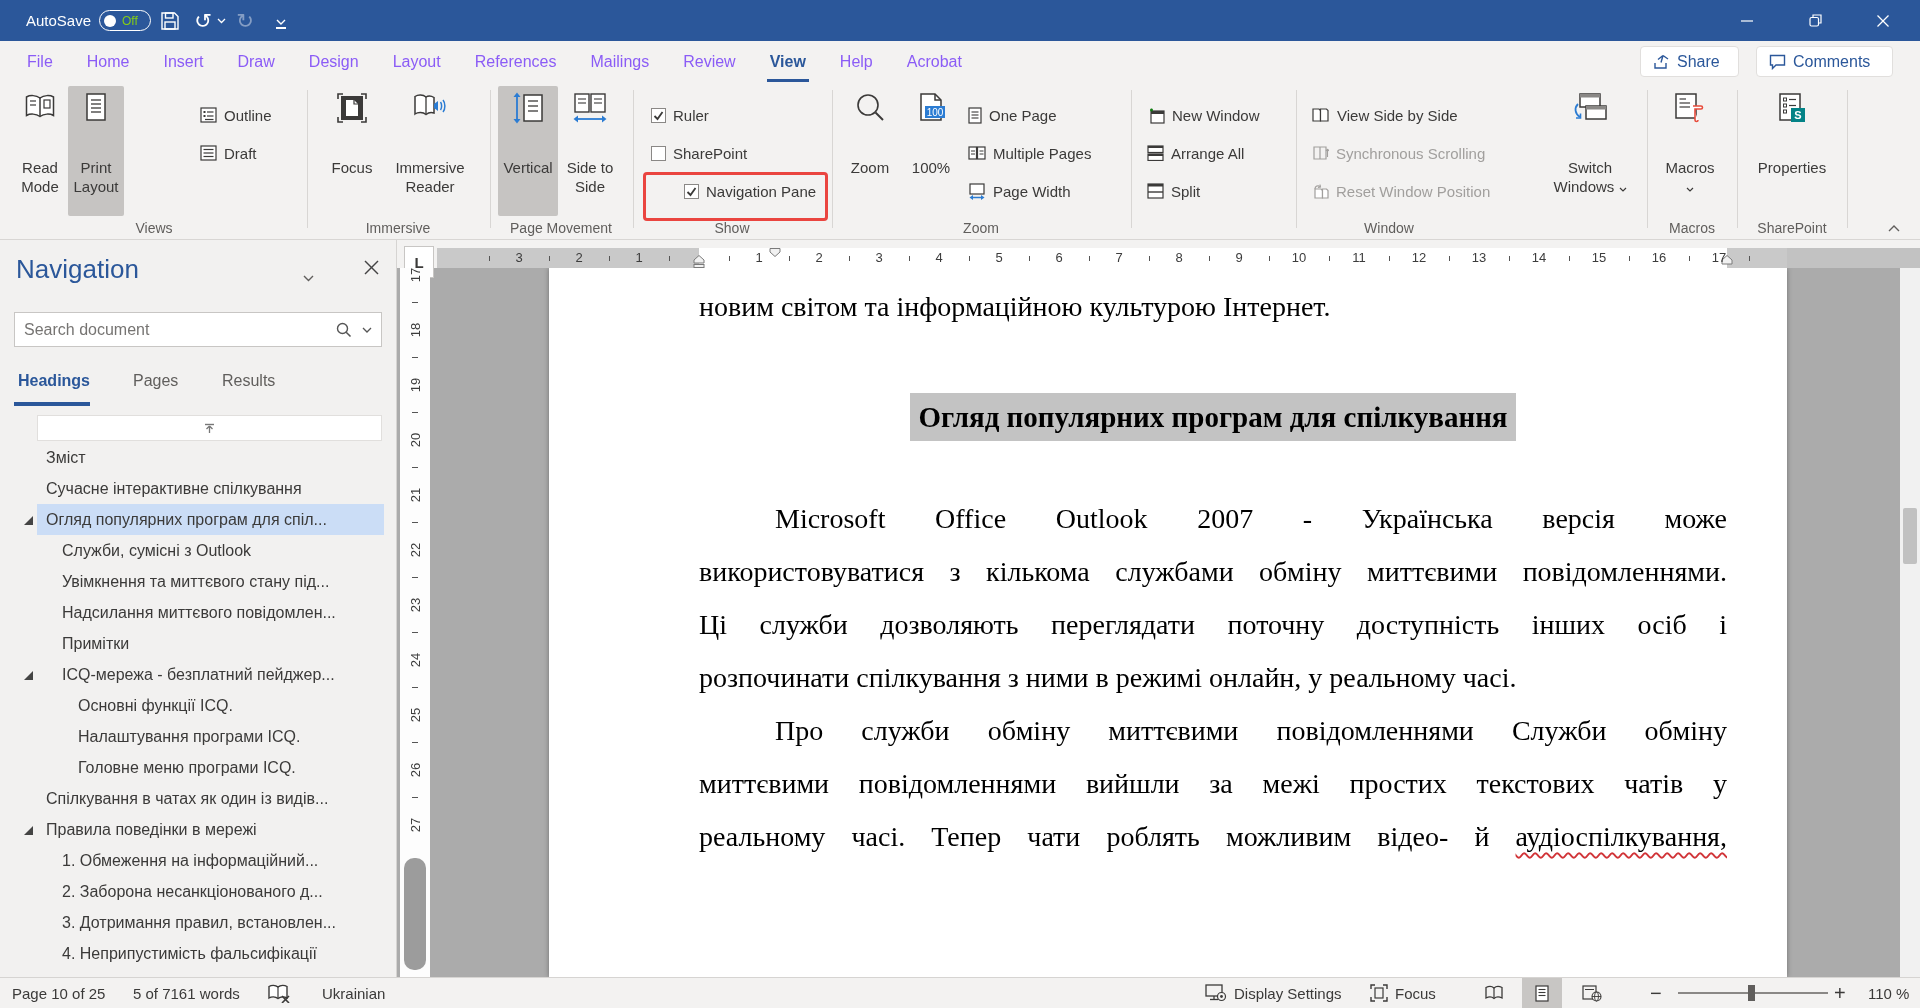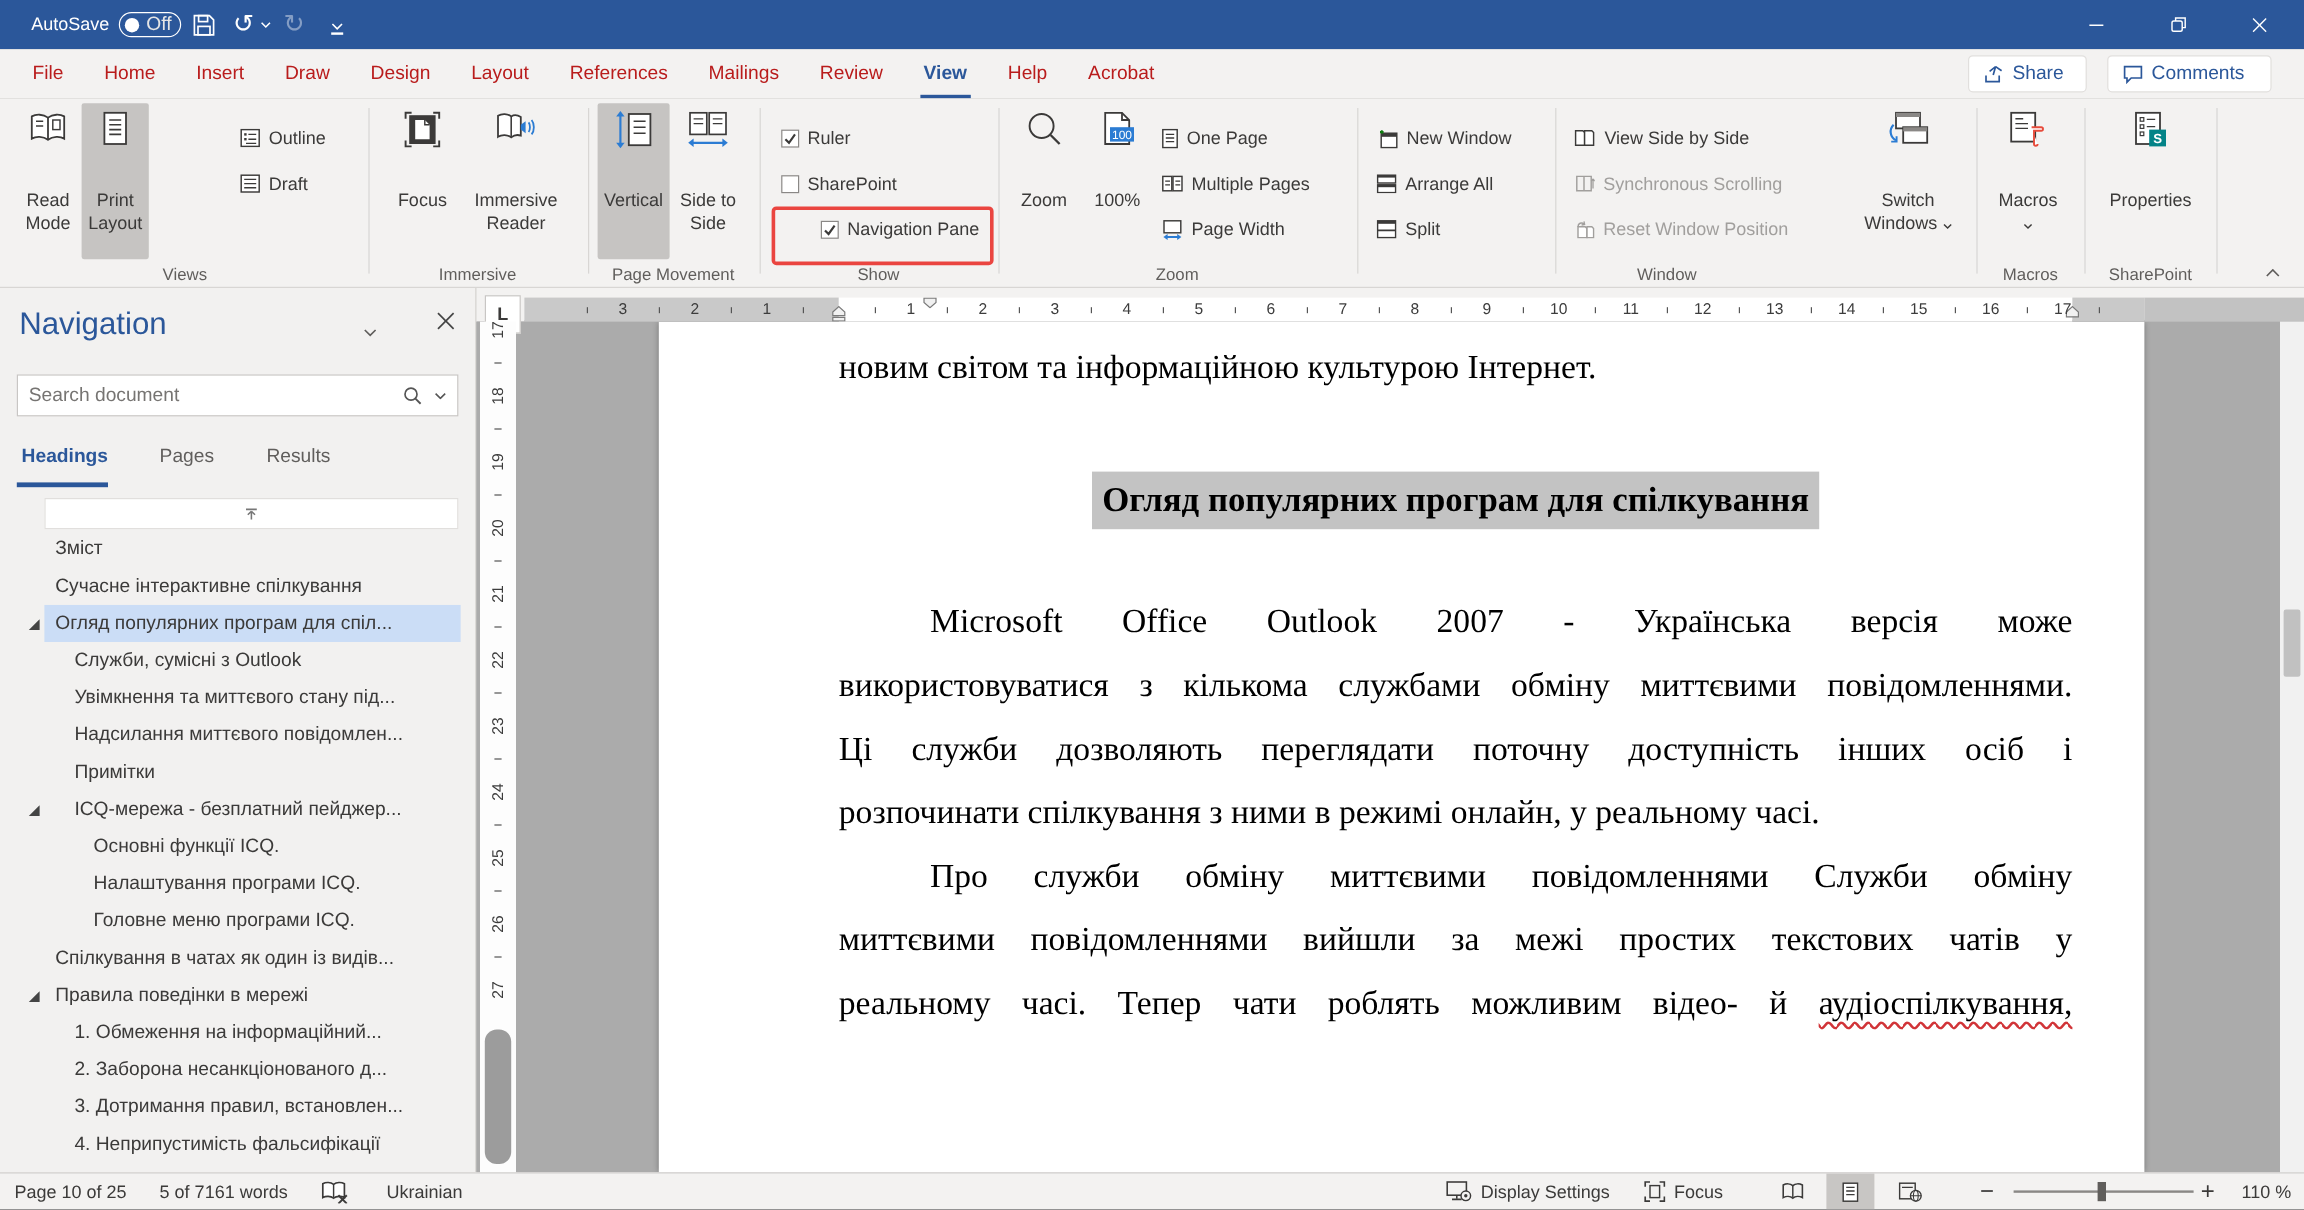--- a/index.html
+++ b/index.html
@@ -8,31 +8,31 @@
          -webkit-font-smoothing:antialiased;}
   .abs{position:absolute;}
 
   
   .titlebar{position:absolute;left:0;top:0;width:1920px;height:41px;background:#2b579a;color:#fff;}
   .tb-item{position:absolute;top:0;height:41px;display:flex;align-items:center;}
   .autosave-label{left:26px;font-size:15px;}
   .autosave-toggle{left:99px;width:52px;height:21px;top:10px;border:1px solid #fff;border-radius:11px;
     display:flex;align-items:center;padding:0 7px 0 4px;gap:6px;box-sizing:border-box;}
   .autosave-knob{width:12px;height:12px;border-radius:50%;background:#fff;}
-  .autosave-state{font-size:16px;color:#e5e5e5;}
+  .autosave-state{font-size:12px;color:#84cc16;}
   .tb-icon{position:absolute;top:0;height:41px;display:flex;align-items:center;justify-content:center;}
   .undo-glyph{font-size:21px;line-height:1;color:#fff;}
   .redo-glyph{font-size:21px;line-height:1;color:rgba(255,255,255,.42);}
   .qat-bar{position:absolute;left:2px;top:13px;width:10px;height:2px;background:#fff;}
   .winctl{position:absolute;top:0;width:56px;height:41px;display:flex;align-items:center;justify-content:center;}
 
   
   .tabbar{position:absolute;left:0;top:41px;width:1920px;height:41px;background:#f3f2f1;}
   .tabs{position:absolute;left:10px;top:0;height:41px;display:flex;}
-  .tab{position:relative;height:41px;display:flex;align-items:center;padding:0 17px;font-size:16px;color:#b91c1c;cursor:default;}
+  .tab{position:relative;height:41px;display:flex;align-items:center;padding:0 17px;font-size:16px;color:#8b5cf6;cursor:default;}
   .tab.active{color:#2b579a;font-weight:bold;}
   .tab.active::after{content:"";position:absolute;left:14px;right:14px;bottom:0;height:3px;background:#2b579a;}
   .pillbtn{position:absolute;top:5px;height:31px;background:#fff;border:1px solid #e1dfdd;border-radius:4px;
     display:flex;align-items:center;gap:7px;padding:0 12px;font-size:16px;color:#2b579a;box-sizing:border-box;}
 
   
   .ribbon{position:absolute;left:0;top:82px;width:1920px;height:158px;background:#f3f2f1;border-bottom:1px solid #d8d6d4;box-sizing:border-box;}
   .rsep{position:absolute;top:8px;width:1px;height:138px;background:#d8d6d4;}
   .glabel{position:absolute;top:138px;width:140px;text-align:center;font-size:14px;color:#605e5c;}
   .bigbtn{position:absolute;top:4px;height:130px;text-align:center;border-radius:2px;}

